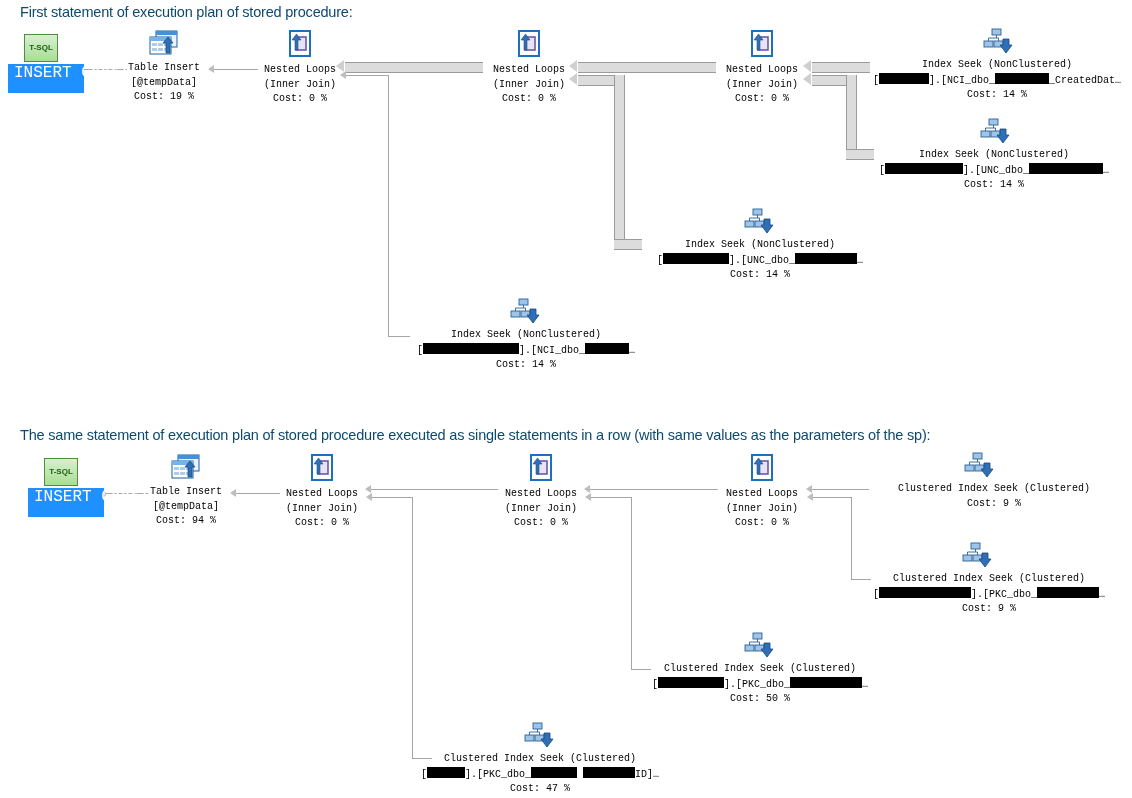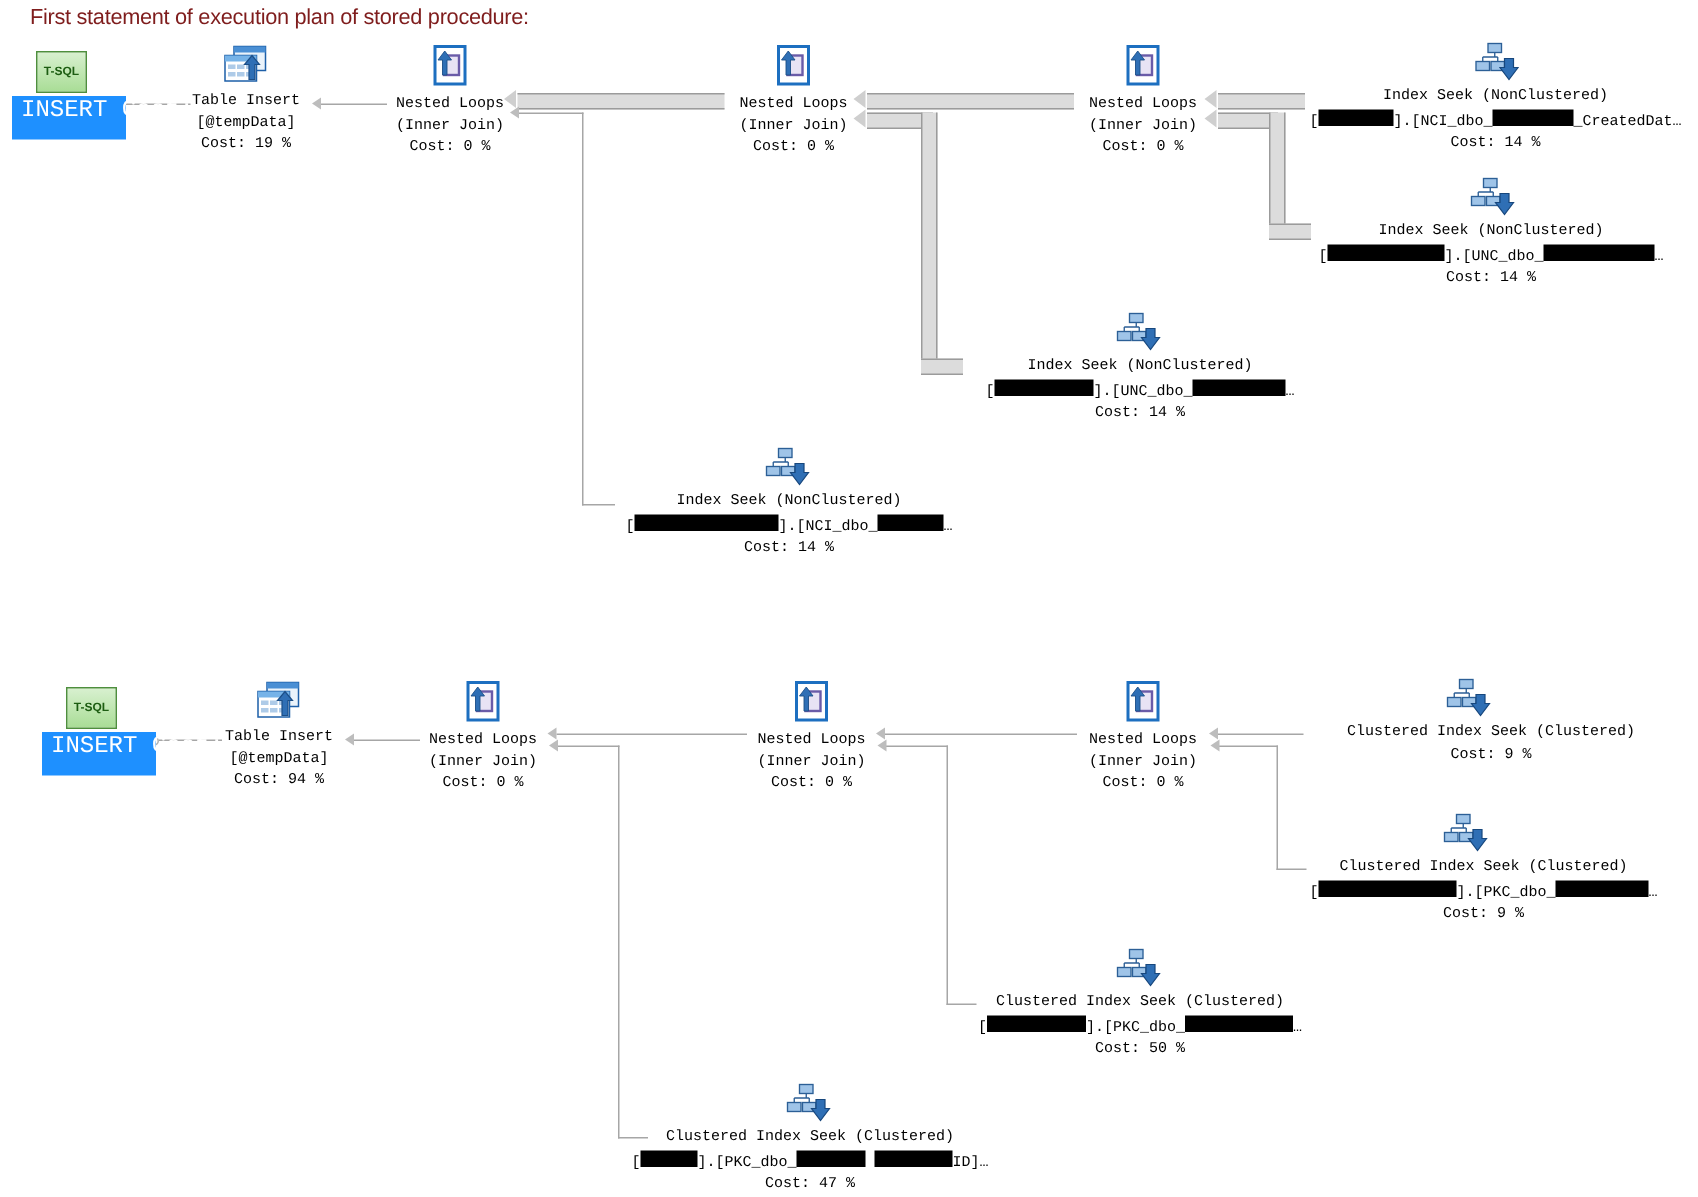--- a/index.html
+++ b/index.html
@@ -10,21 +10,21 @@
     overflow:hidden;
     position:relative;
   }
   .canvas{position:absolute;left:0;top:0;width:1132px;height:798px;}
 
   
   .caption{
     position:absolute;
     font-family:"Liberation Sans",sans-serif;
     font-size:14.5px;
-    color:#7f1d1d;
+    color:#0c4a6e;
     white-space:nowrap;
     letter-spacing:-0.2px;
   }
 
   
   .node{position:absolute;}
   .node .label{
     font-family:"Liberation Mono","DejaVu Sans Mono",monospace;
     font-size:10px;
     line-height:14.5px;
@@ -242,20 +242,21 @@
       <path d="M13.5 7 L13.5 10 M5.5 13 L5.5 10 M15.5 13 L15.5 10 M5.5 10 L15.5 10" stroke="#2c5f96" stroke-width="0.9" fill="none"></path>
       <path d="M20 11 L26 11 L26 17 L29 17 L23 25 L17 17 L20 17 Z" fill="#2f6fb5" stroke="#17477d" stroke-width="0.8"></path>
     </svg>
     <div class="label" style="margin-top:30px;">
       <span class="ln">Index Seek (NonClustered)</span>
       <span class="ln"><span>[</span><span class="redact" style="width:96px;"></span><span>].[NCI_dbo_</span><span class="redact" style="width:44px;"></span><span>…</span></span>
       <span class="ln">Cost: 14 %</span>
     </div>
   </div>
 
+  <div class="caption" style="left:20px;top:427px;">The same statement of execution plan of stored procedure executed as single statements in a row (with same values as the parameters of the sp):</div>
 
   <div class="dot" style="left:100px;top:491px;"></div>
   <div class="ln-h" style="left:106px;top:493px;width:42px;"></div>
   <div class="ln-h" style="left:235px;top:493px;width:45px;"></div>
   <div class="ah-thin" style="left:230px;top:489px;"></div>
 
   <div class="ln-h" style="left:371px;top:489px;width:127px;"></div>
   <div class="ah-thin" style="left:365px;top:485px;"></div>
 
   <div class="ln-h" style="left:371px;top:497px;width:42px;"></div>

